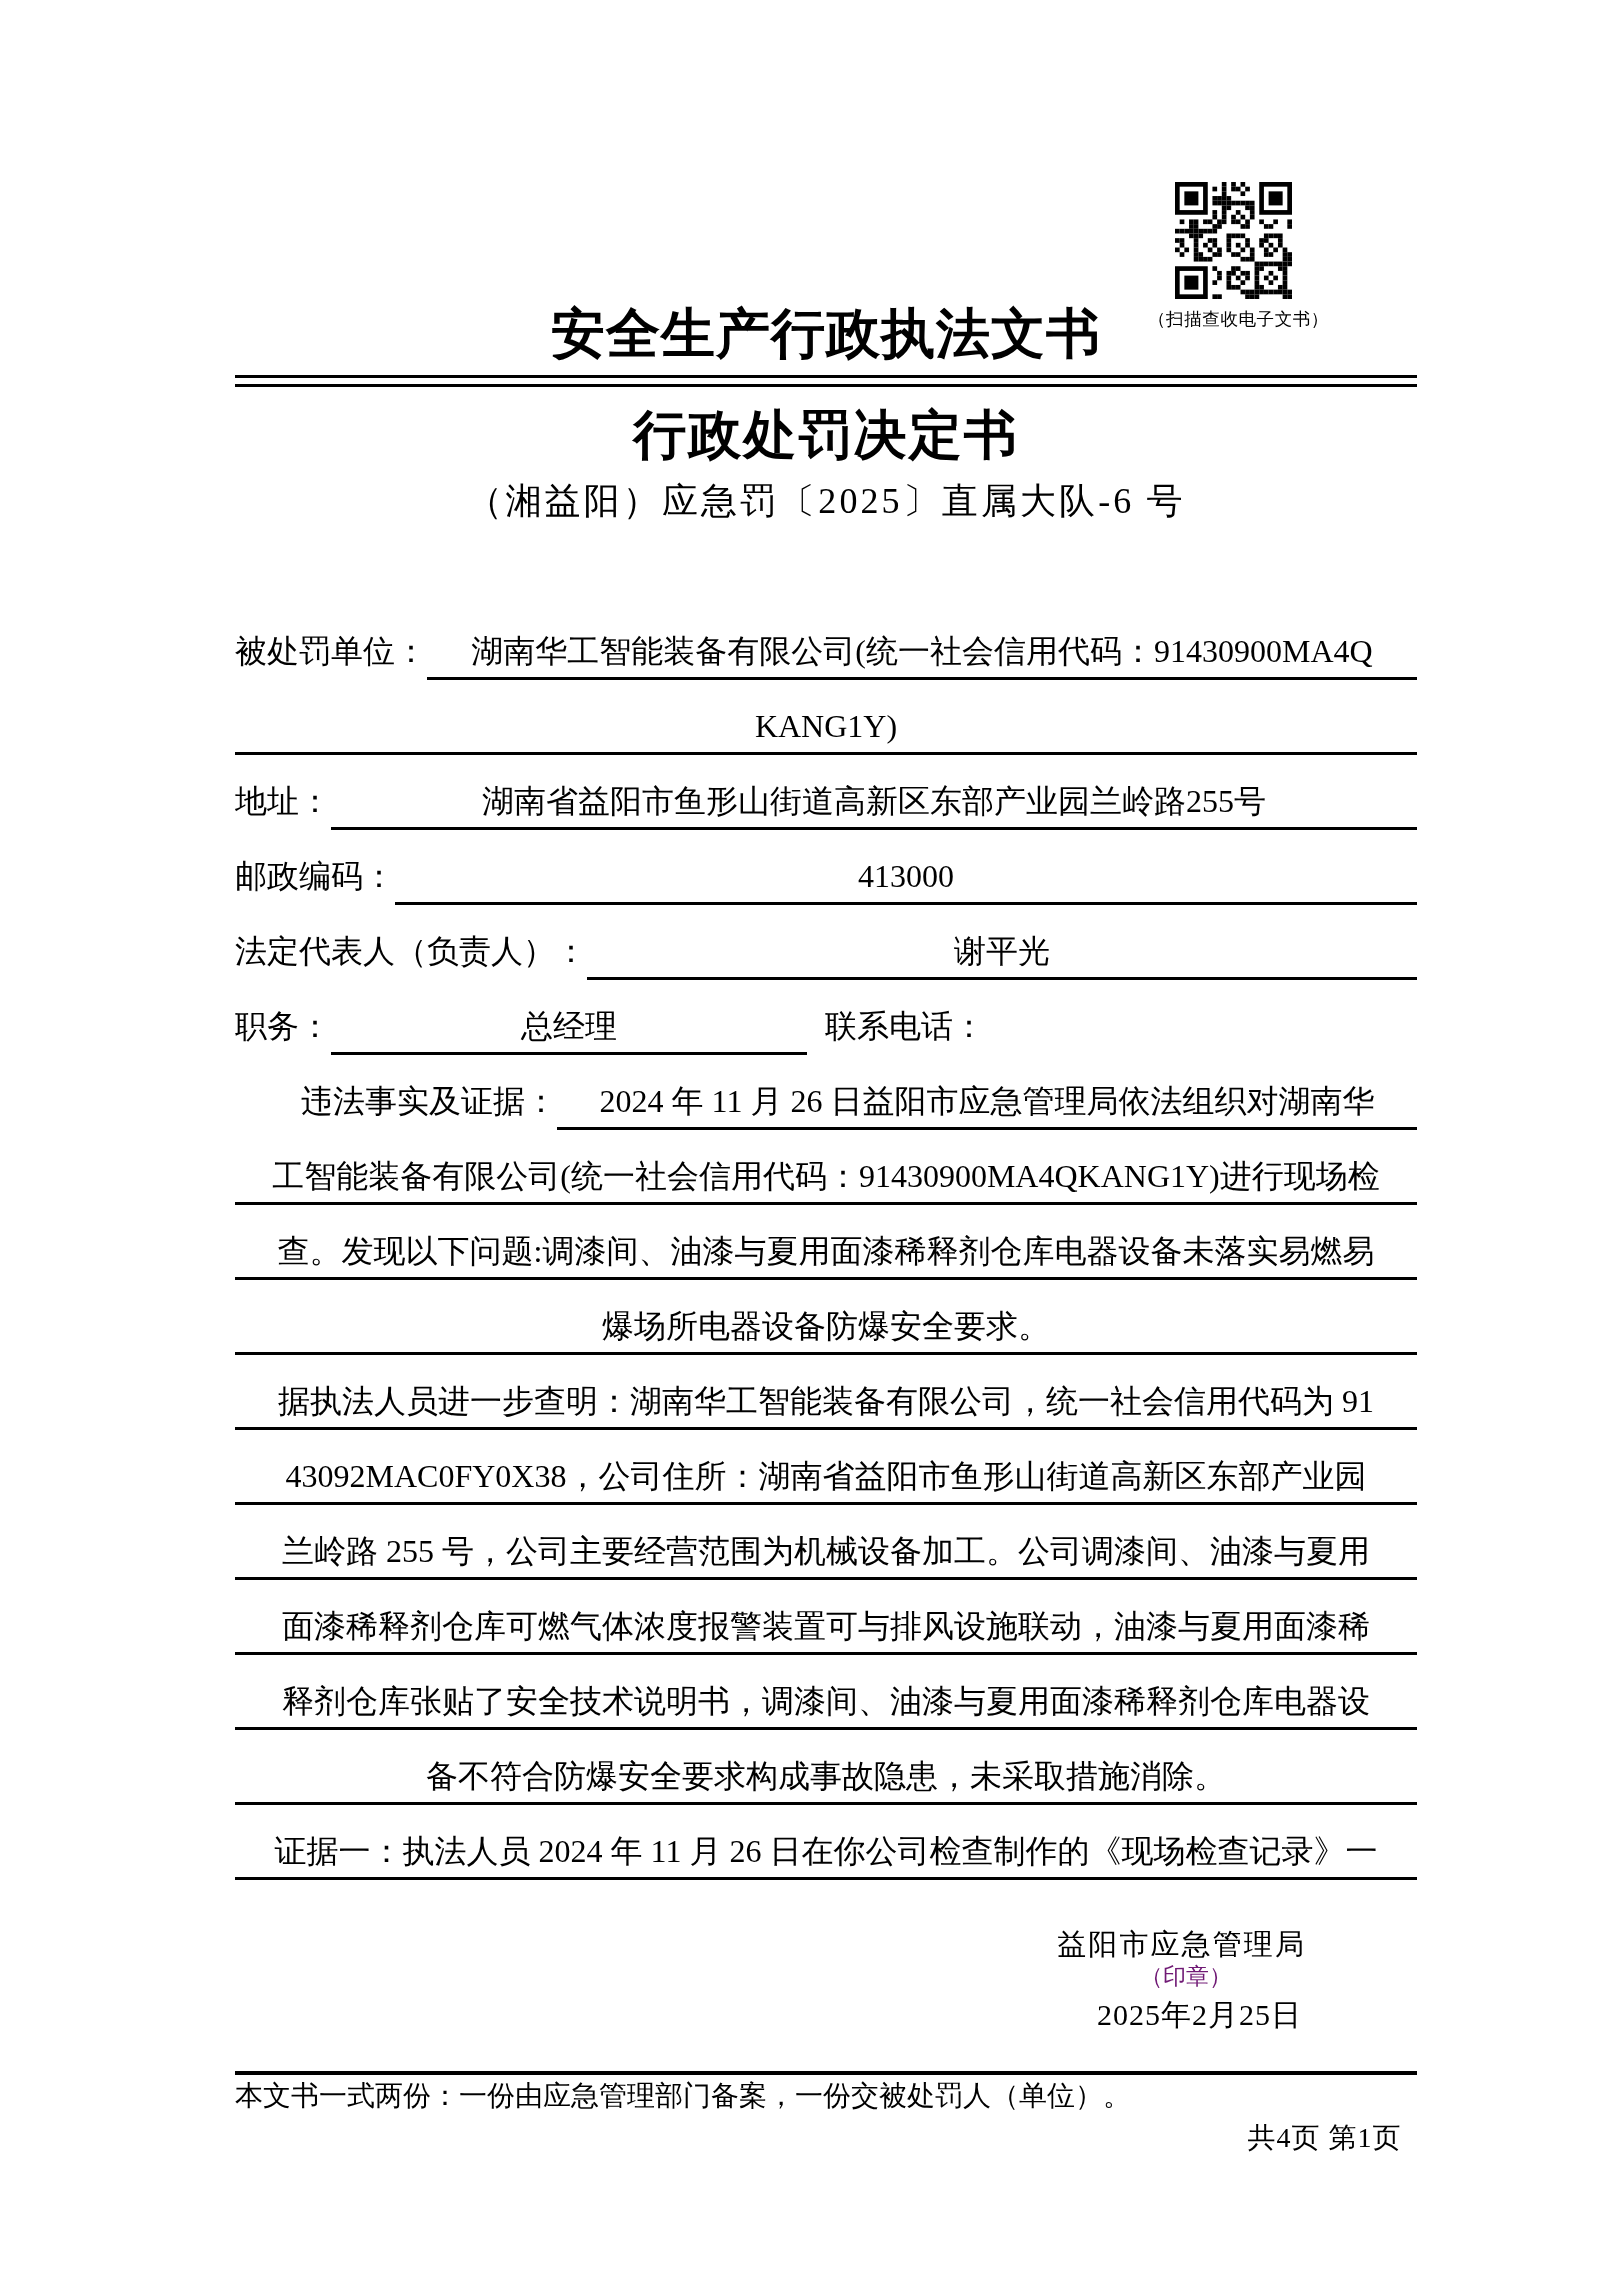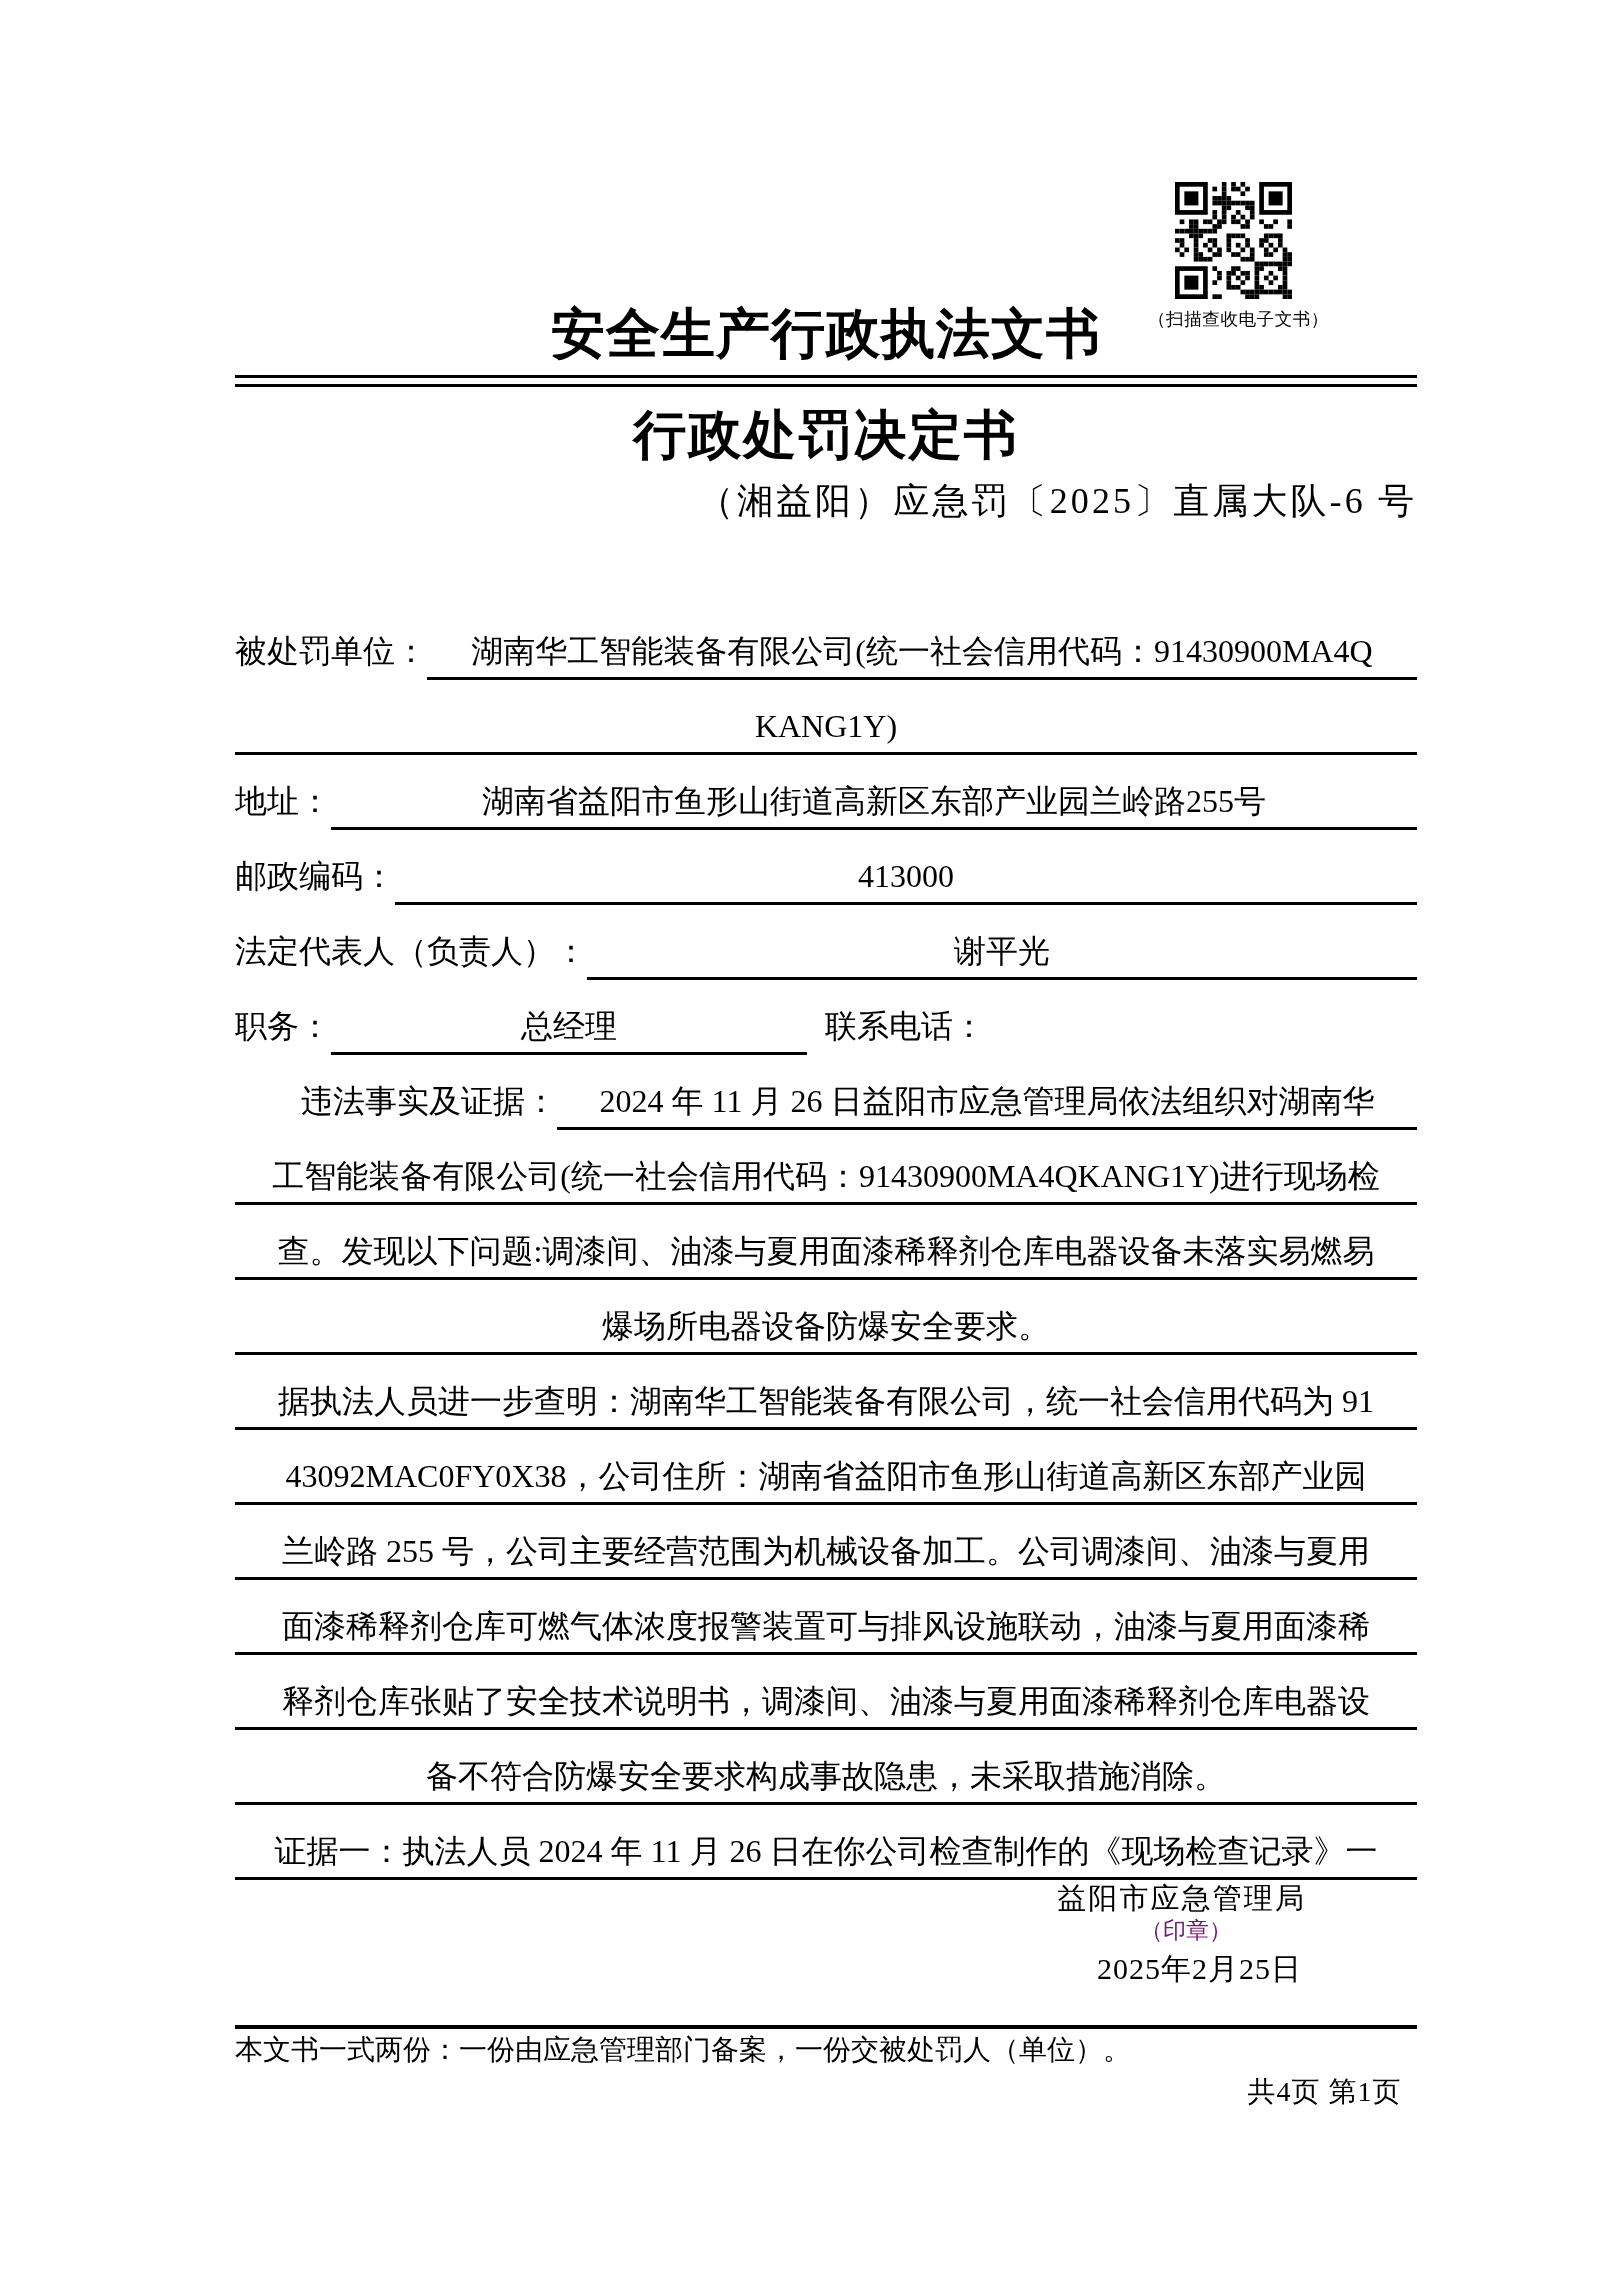--- a/index.html
+++ b/index.html
@@ -35,21 +35,21 @@
     margin-top: 14px;
     text-align: center;
     font-size: 53px;
     font-weight: bold;
     line-height: 1.3;
     letter-spacing: 2.1px;
     white-space: nowrap;
   }
   .doc-number {
     margin-top: 8.3px;
-    text-align: right;
+    text-align: center;
     font-size: 36px;
     line-height: 1.3;
     letter-spacing: 3.1px;
     white-space: nowrap;
   }
   
   .qr-wrap { position: absolute; left: 1148px; top: 182px; width: 171px; text-align: center; }
   .qr-code { display: inline-block; width: 117px; height: 117px; }
   .qr-caption { margin-top: 6.2px; font-size: 17.6px; white-space: nowrap; letter-spacing: 0.5px; }
   
@@ -67,21 +67,21 @@
     border-bottom: 3.6px solid transparent;
   }
   .line .u { border-bottom-color: #000; }
   .fill { flex: 1 1 auto; min-width: 0; overflow: hidden; }
   .u-mid { flex: 0 0 476px; overflow: hidden; }
   .lbl { flex: 0 0 auto; }
   .gap-l { margin-left: 18px; }
   .indent { padding-left: 66px; }
   
   .sig { text-align: right; }
-  .sig-org   { font-size: 29px; line-height: 1.25; padding-right: 111px; letter-spacing: 2.1px; }
+  .sig-org   { margin-top: 46px; font-size: 29px; line-height: 1.25; padding-right: 111px; letter-spacing: 2.1px; }
   .sig-seal  { margin-top: 1px;  font-size: 23px; line-height: 1.2;  padding-right: 185px; color: #701a75; }
   .sig-date  { margin-top: 5.2px; font-size: 30px; line-height: 1.25; padding-right: 115px; letter-spacing: 1px; }
   
   .footer-rule { margin-top: 38px; border-top: 4.7px solid #000; }
   .footer-note { margin-top: 3px; font-size: 28px; line-height: 1.25; white-space: nowrap; overflow: hidden; }
   .footer-page { margin-top: 5.2px; text-align: right; font-size: 28px; padding-right: 15.5px; letter-spacing: 1px; }
 </style>
 </head>
 <body>
 

